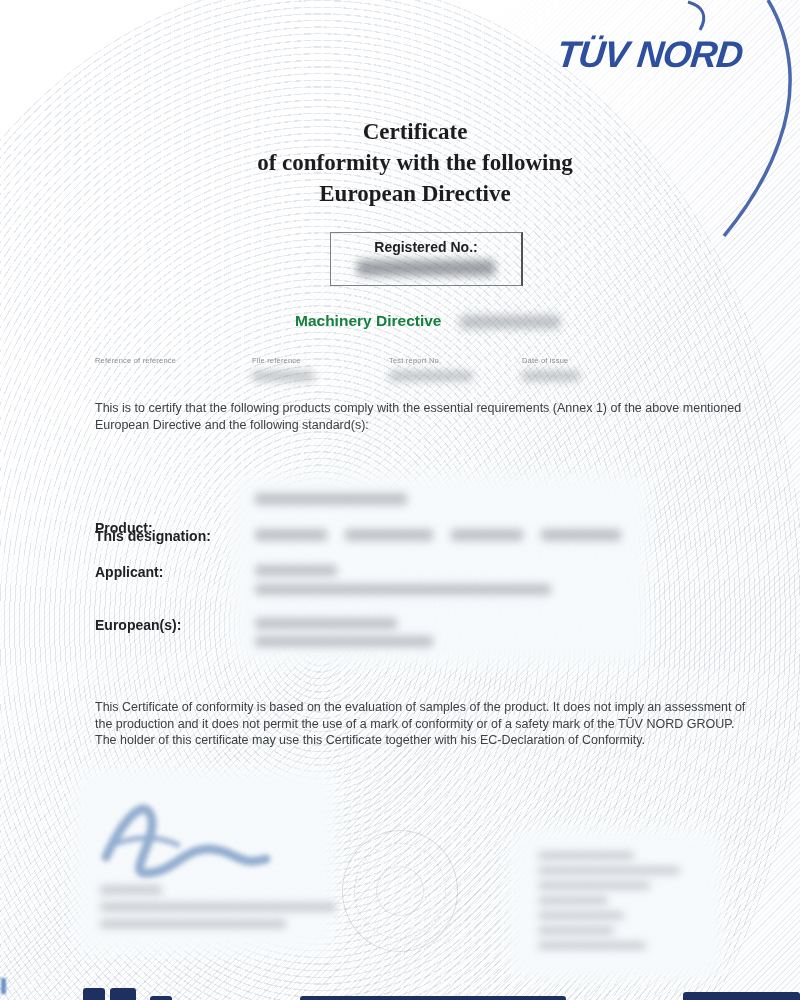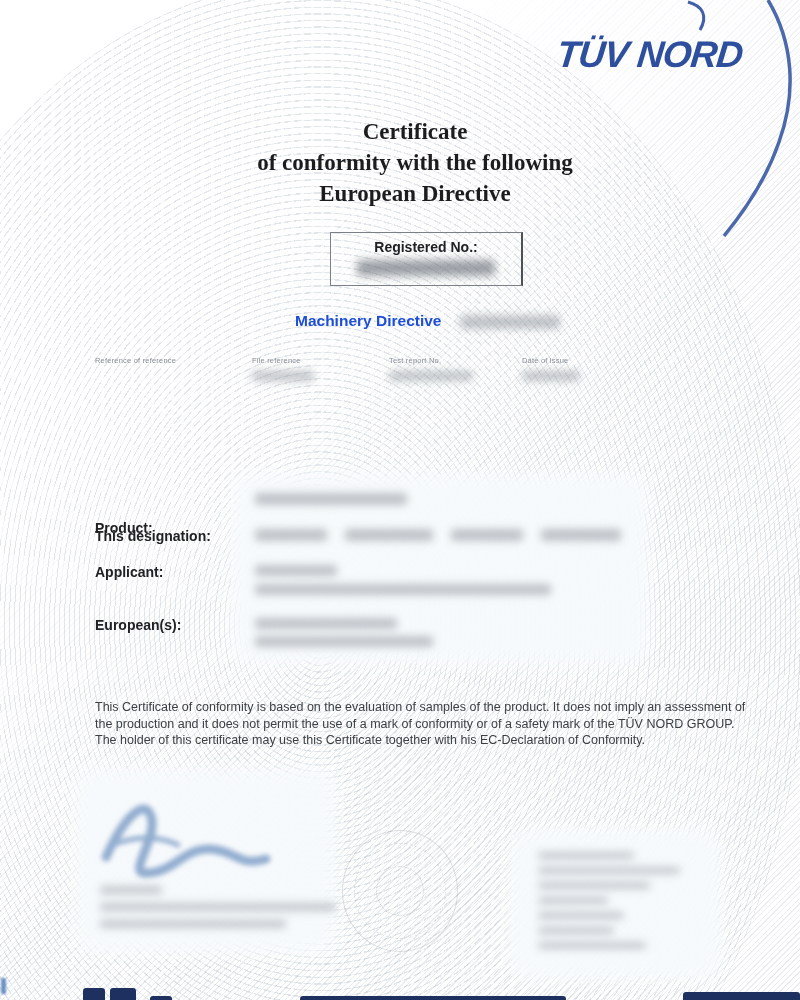--- a/index.html
+++ b/index.html
@@ -35,21 +35,21 @@
   }
   .regbox{
     position:absolute;left:330px;top:232px;width:190px;height:52px;
     border:1px solid #7b8086;border-right:2px solid #4c5156;text-align:center;
   }
   .regbox .lbl{margin-top:6px;font-size:14px;font-weight:bold;color:#202124;}
   .redact{background:#8f959c;opacity:.55;filter:blur(4px);border-radius:3px;}
   .redact.dark{background:#5d636c;opacity:.6;}
   .regbox .val{width:138px;height:16px;margin:5px auto 0;}
   .directive-row{position:absolute;left:295px;top:312px;height:20px;}
-  .directive-row .lbl{font-size:15.5px;font-weight:bold;color:#1d4ed8;display:inline-block;}
+  .directive-row .lbl{font-size:15.5px;font-weight:bold;color:#15803d;display:inline-block;}
   .directive-row .val{display:inline-block;width:100px;height:14px;margin-left:14px;vertical-align:middle;}
   .meta{position:absolute;left:95px;top:356px;width:655px;display:flex;}
   .meta .col{font-size:7.5px;color:#878d94;letter-spacing:.2px;}
   .meta .c1{width:157px;} .meta .c2{width:138px;} .meta .c3{width:137px;} .meta .c4{width:133px;} .meta .c5{flex:1;}
   .meta .col .val{height:10px;margin-top:6px;}
   .c2 .val{width:68px;} .c3 .val{width:62px;} .c4 .val{width:84px;height:12px;} .c5 .val{width:58px;}
   .para{position:absolute;font-size:12.5px;line-height:16.5px;color:#3c4043;}
   .certify{left:95px;top:400px;width:658px;}
   .disclaimer{left:95px;top:699px;width:664px;}
   .soft{position:absolute;background:rgba(247,250,252,0.94);
@@ -110,20 +110,21 @@
     <div class="col c4">
       <div>Test report No.</div>
       <div class="val redact"></div>
     </div>
     <div class="col c5">
       <div>Date of issue</div>
       <div class="val redact"></div>
     </div>
   </div>
 
+  <div class="para certify">This is to certify that the following products comply with the essential requirements (Annex 1) of the above mentioned European Directive and the following standard(s):</div>
 
   <div class="soft" style="left:245px;top:488px;width:390px;height:162px;"></div>
 
   <div class="fields">
     <div class="frow" style="top:4px;margin-top:28px;">Product:</div>
     <div class="frow" style="top:40px;">This designation:</div>
     <div class="frow" style="top:76px;">Applicant:</div>
     <div class="frow" style="top:129px;">European(s):</div>
 
     <div class="fval redact" style="left:160px;top:5px;width:152px;"></div>

